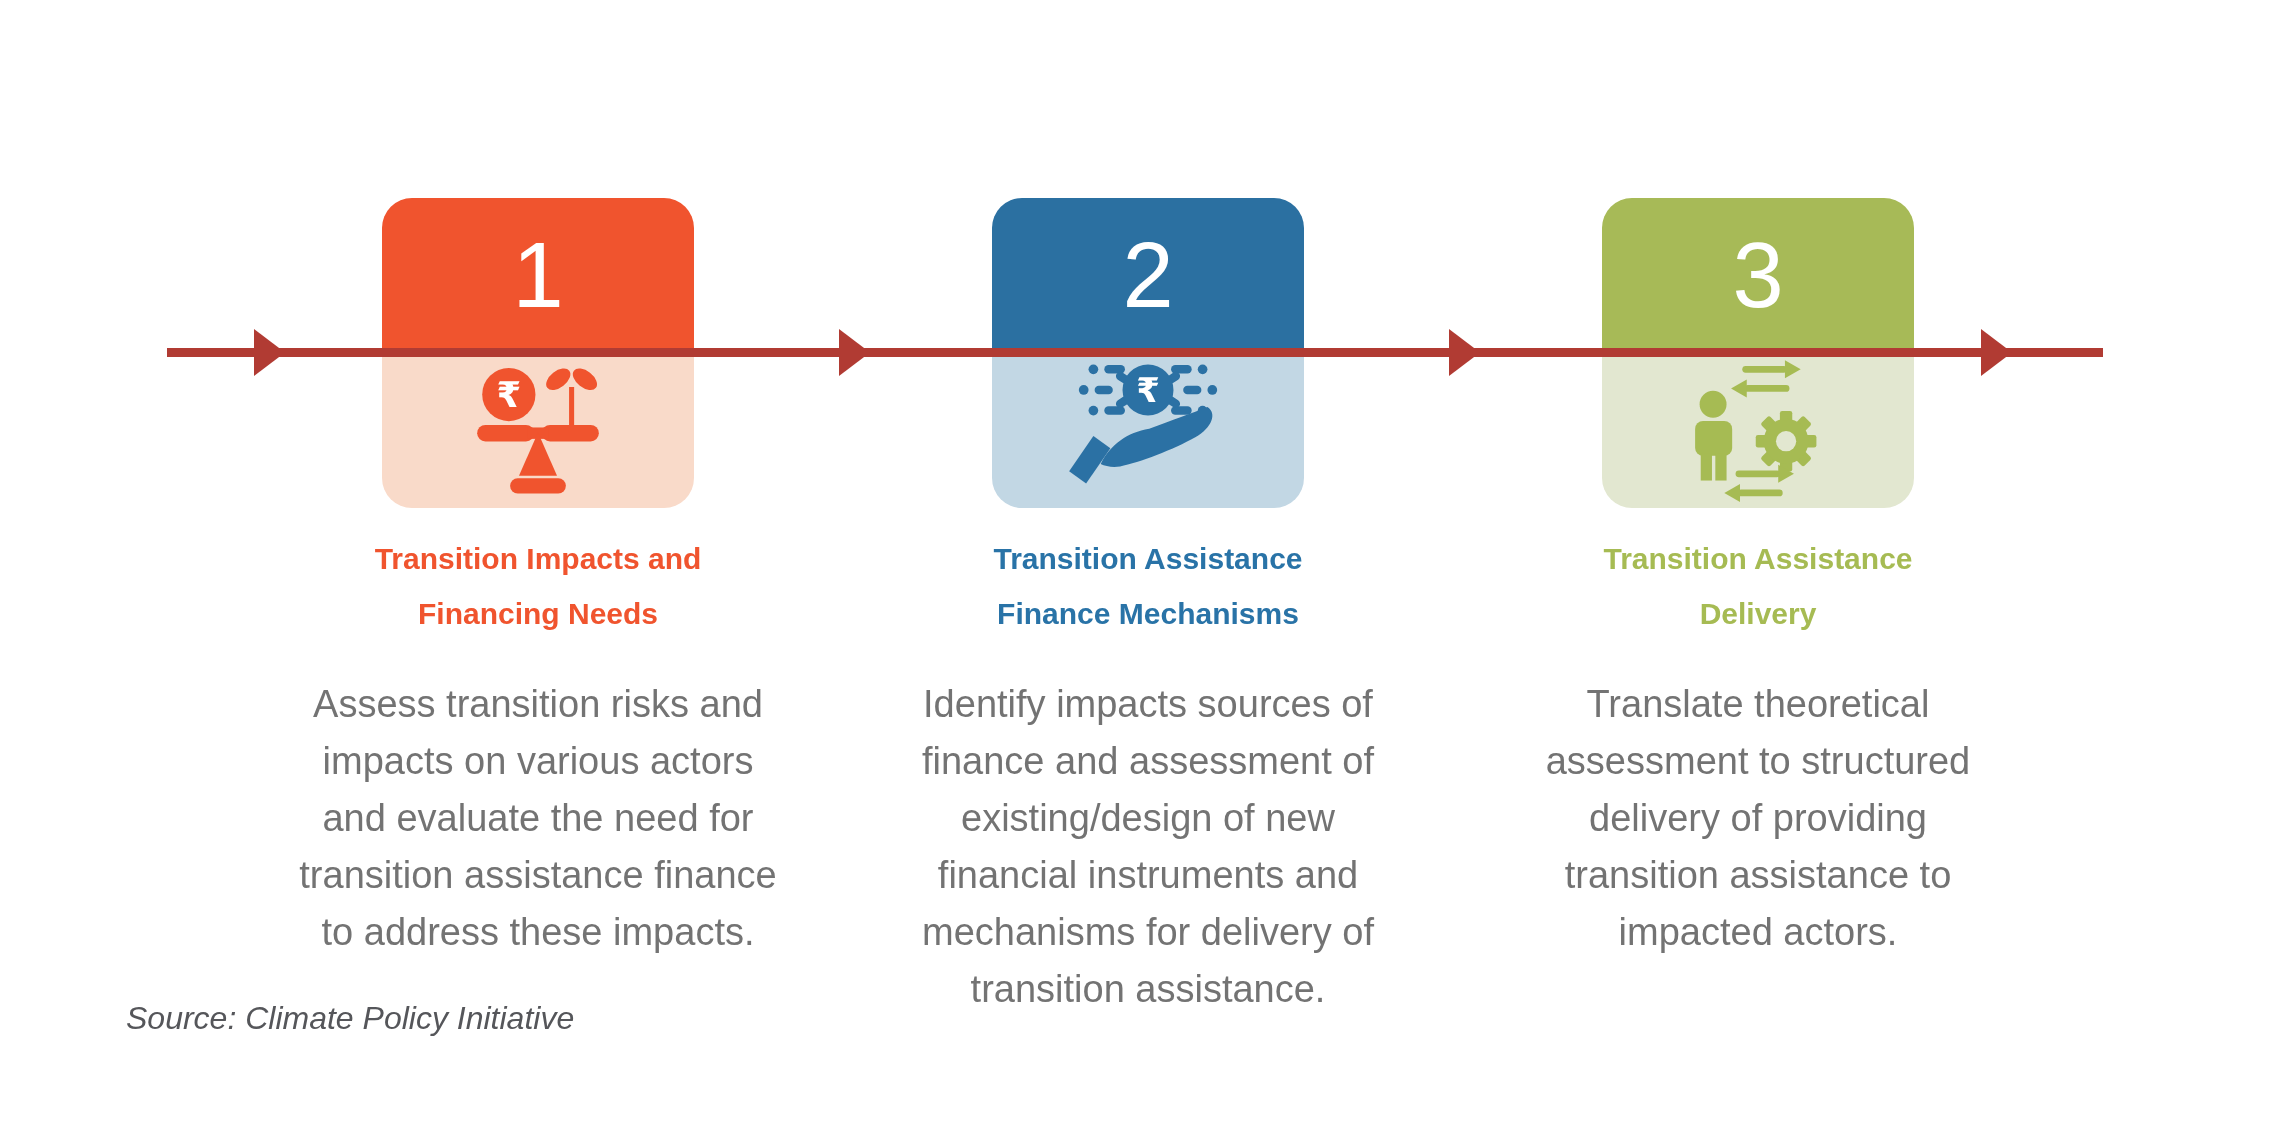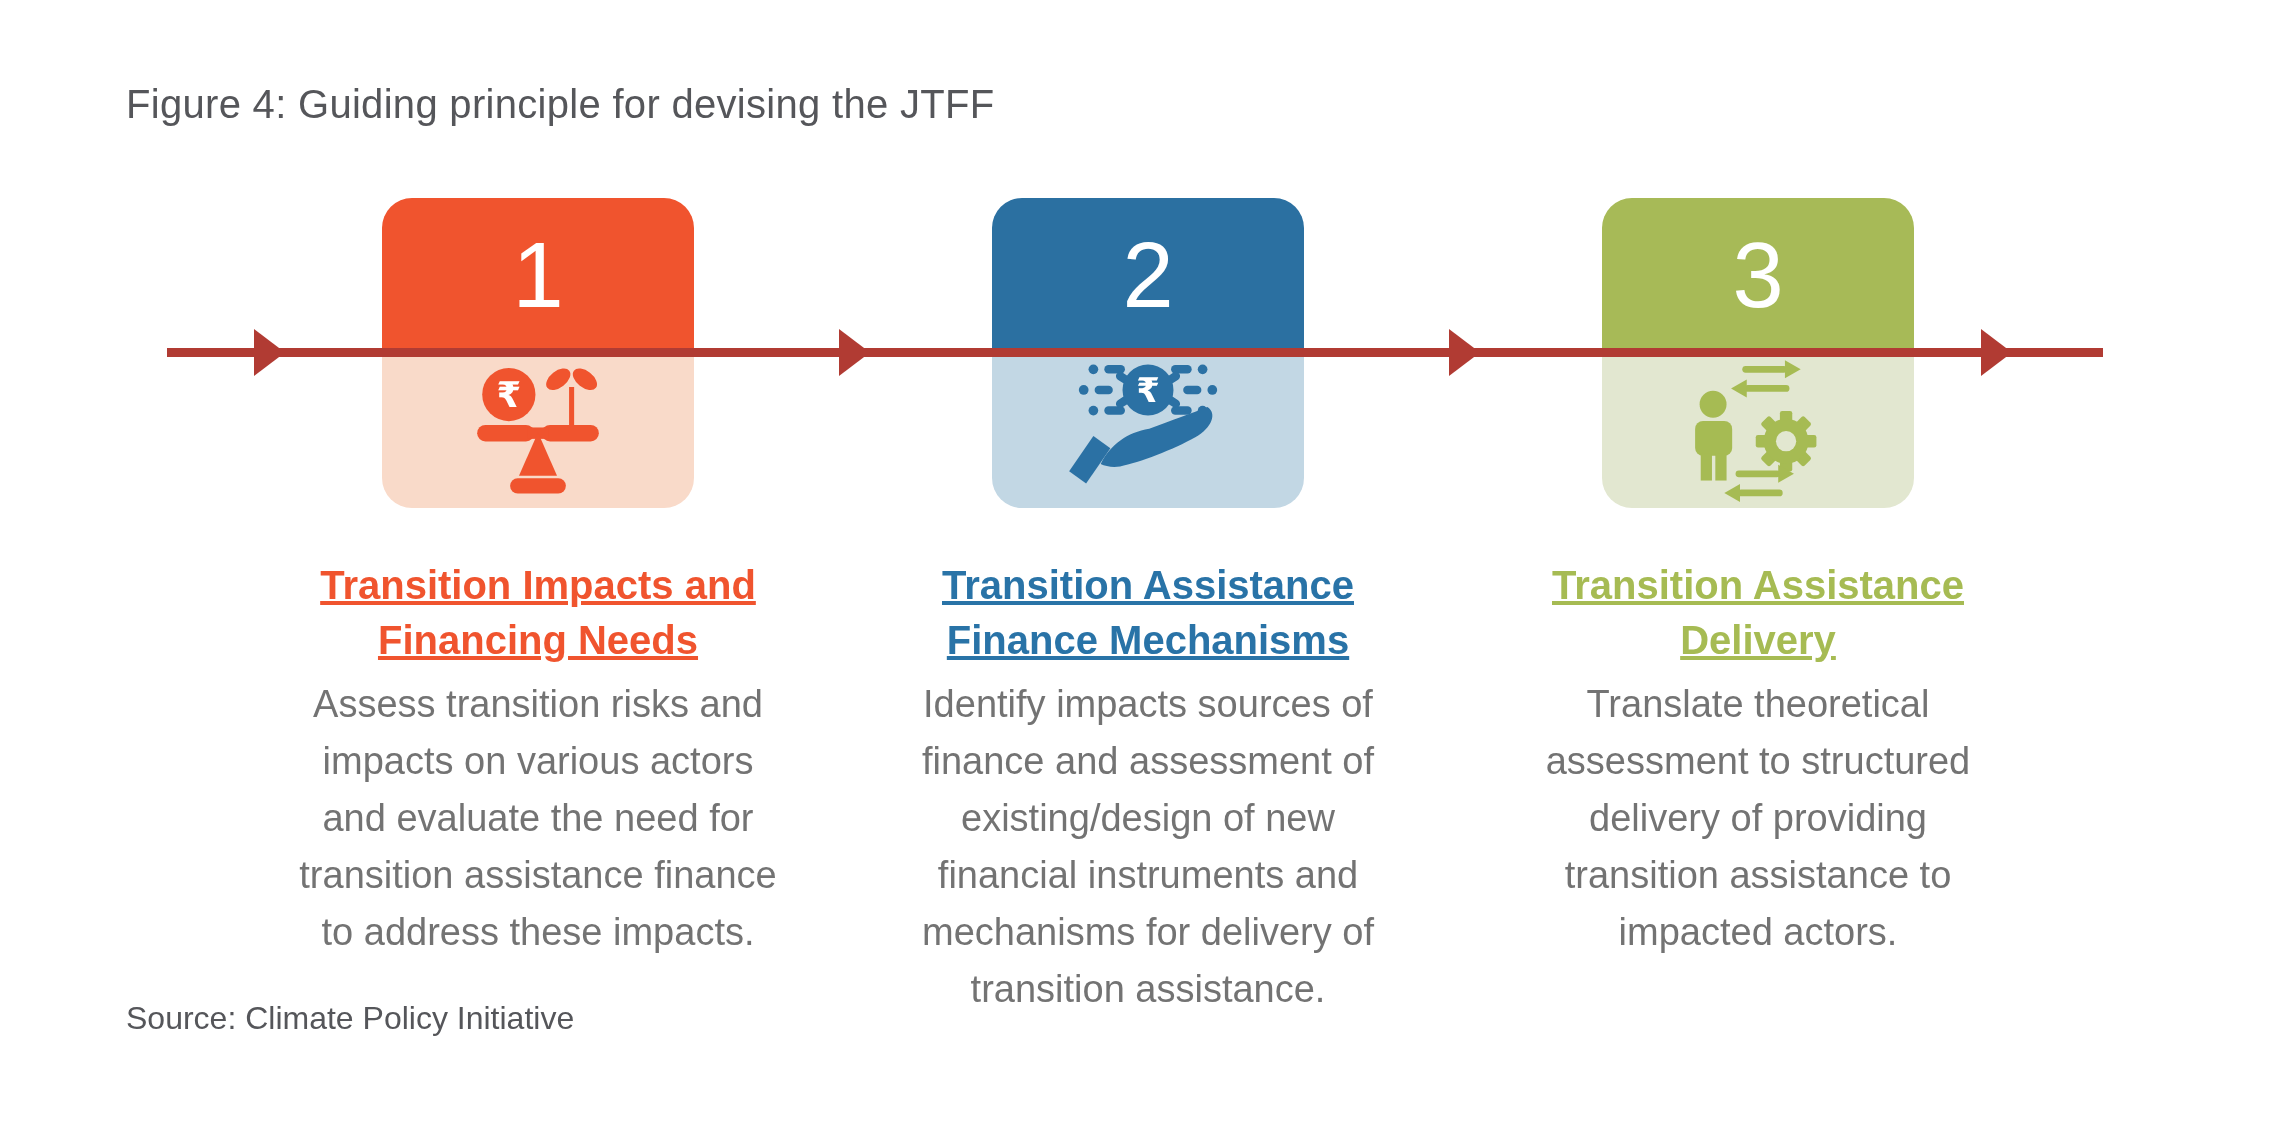--- a/index.html
+++ b/index.html
@@ -18,39 +18,38 @@
     position:absolute;left:154px;top:198px;width:312px;height:310px;
     border-radius:30px;overflow:hidden;z-index:1;
   }
   .card-top{height:154px;display:flex;align-items:center;justify-content:center;}
   .card-bottom{height:156px;display:flex;align-items:center;justify-content:center;}
   .c1 .card-top{background:#F0542E;} .c1 .card-bottom{background:#F9DAC9;}
   .c2 .card-top{background:#2B70A1;} .c2 .card-bottom{background:#C2D7E4;}
   .c3 .card-top{background:#A7BA57;} .c3 .card-bottom{background:#E2E7D0;}
   .step-number{color:#ffffff;font-size:92px;font-weight:300;line-height:1;}
   .heading{
-    position:absolute;top:558px;left:0;width:620px;font-size:40px;font-weight:bold;
-    line-height:55px;white-space:pre-line;text-decoration:underline;
+    position:absolute;top:531px;left:0;width:620px;font-size:30px;font-weight:bold;
+    line-height:55px;white-space:pre-line;
   }
   .c1 .heading{color:#F0542E;} .c2 .heading{color:#2973A7;} .c3 .heading{color:#A6BB53;}
   .desc{
     position:absolute;top:676px;left:0;width:620px;font-size:38px;line-height:57px;
     color:#737373;white-space:pre-line;
   }
   .source{
-    position:absolute;left:126px;top:1000px;font-size:32px;
+    position:absolute;left:126px;top:1000px;font-size:32px;font-style:italic;
     color:#55565A;white-space:nowrap;
   }
 </style>
 </head>
 <body>
 
 <div class="canvas">
 
-  <div class="figure-title">Figure 4: Guiding principle for devising the JTFF</div>
 
   <svg class="timeline" width="2276" height="1125" viewBox="0 0 2276 1125">
     <rect x="167" y="348" width="1936" height="9" fill="#B13B33"></rect>
     <polygon points="254,329 285,352.5 254,376" fill="#B13B33"></polygon>
     <polygon points="839,329 870,352.5 839,376" fill="#B13B33"></polygon>
     <polygon points="1449,329 1480,352.5 1449,376" fill="#B13B33"></polygon>
     <polygon points="1981,329 2012,352.5 1981,376" fill="#B13B33"></polygon>
   </svg>
 
   <div class="col c1">

